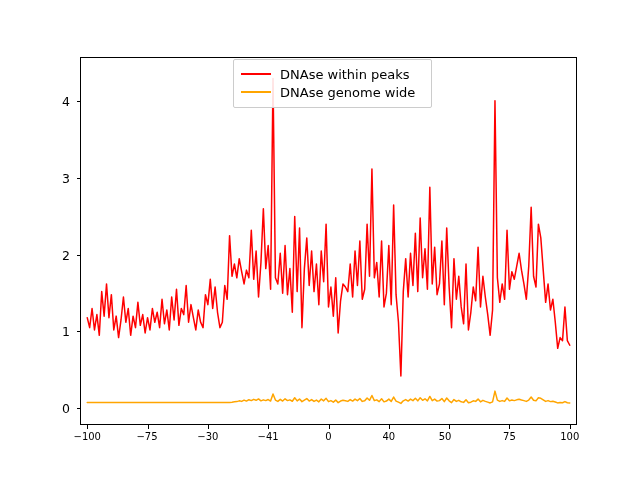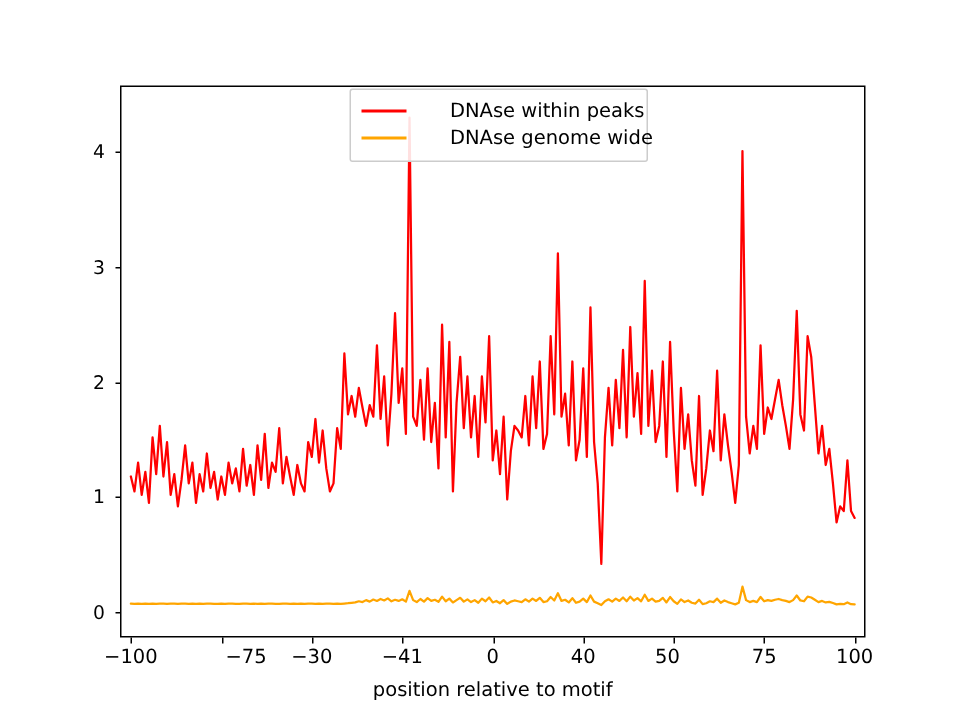--- a/index.html
+++ b/index.html
@@ -44,21 +44,21 @@
   .tick-y {
     position: absolute;
     height: 1px;
     width: 3.5px;
     background: #000000;
     left: 76.5px;
   }
   .ticklabel-x {
     position: absolute;
     top: 431px;
-    font-size: 13px;
+    font-size: 10px;
     color: #000000;
     transform: translateX(-50%);
     white-space: nowrap;
   }
   .ticklabel-y {
     position: absolute;
     left: 70px;
     font-size: 12.5px;
     color: #000000;
     transform: translateY(-50%);
@@ -98,40 +98,39 @@
     height: 0;
     border-top-width: 2.4px;
     border-top-style: solid;
     margin-right: 9px;
     flex: none;
   }
   .legend-text {
     font-size: 13px;
     color: #000000;
     white-space: nowrap;
-    margin-left: 20px;
   }
 </style>
 </head>
 <body>
 
 <div id="figure">
 
   <div id="plot-frame"></div>
 
   <svg id="plot-svg" viewBox="0 0 497 368" preserveAspectRatio="none">
     <polyline id="series-1" fill="none" stroke="#FFA500" stroke-width="1.5" stroke-linejoin="round" stroke-linecap="round" points="7.24,345.38 9.65,345.61 12.06,345.46 14.48,345.54 16.89,345.38 19.30,345.61 21.71,345.46 24.13,345.54 26.54,345.38 28.95,345.46 31.36,345.54 33.78,345.38 36.19,345.46 38.60,345.61 41.01,345.46 43.43,345.38 45.84,345.54 48.25,345.46 50.67,345.61 53.08,345.38 55.49,345.54 57.90,345.46 60.32,345.38 62.73,345.54 65.14,345.61 67.55,345.46 69.97,345.54 72.38,345.38 74.79,345.46 77.20,345.61 79.62,345.54 82.03,345.38 84.44,345.46 86.85,345.54 89.27,345.38 91.68,345.61 94.09,345.46 96.50,345.54 98.92,345.38 101.33,345.46 103.74,345.54 106.16,345.61 108.57,345.38 110.98,345.46 113.39,345.54 115.81,345.38 118.22,345.61 120.63,345.46 123.04,345.54 125.46,345.38 127.87,345.46 130.28,345.61 132.69,345.38 135.11,345.54 137.52,345.46 139.93,345.38 142.34,345.54 144.76,345.46 147.17,345.61 149.58,345.38 152.00,345.15 154.41,344.85 156.82,344.62 159.23,343.85 161.65,344.39 164.06,343.08 166.47,344.08 168.88,342.70 171.30,343.62 173.71,342.32 176.12,343.31 178.53,341.93 180.95,343.85 183.36,342.85 185.77,343.62 188.18,342.55 190.60,344.08 193.01,336.95 195.42,343.08 197.83,344.39 200.25,342.32 202.66,344.08 205.07,341.78 207.49,343.62 209.90,342.85 212.31,344.23 214.72,340.78 217.14,343.85 219.55,342.09 221.96,344.62 224.37,343.08 226.79,341.55 229.20,344.08 231.61,342.55 234.02,344.39 236.44,343.08 238.85,344.85 241.26,342.09 243.67,343.85 246.09,341.32 248.50,344.62 250.91,343.62 253.33,345.15 255.74,343.08 258.15,345.61 260.56,344.08 262.98,343.31 265.39,343.85 267.80,344.39 270.21,342.55 272.63,344.08 275.04,342.09 277.45,343.62 279.86,341.55 282.28,344.39 284.69,343.85 287.10,341.01 289.51,343.31 291.93,338.48 294.34,343.62 296.75,342.85 299.17,344.62 301.58,341.78 303.99,344.85 306.40,344.08 308.82,342.09 311.23,344.39 313.64,340.02 316.05,344.08 318.47,345.15 320.88,346.38 323.29,343.85 325.70,342.55 328.12,344.08 330.53,342.09 332.94,343.62 335.35,341.32 337.77,343.85 340.18,340.78 342.59,343.31 345.00,341.78 347.42,343.85 349.83,339.48 352.24,343.62 354.66,342.09 357.07,344.08 359.48,343.62 361.89,341.55 364.31,344.62 366.72,341.01 369.13,343.85 371.54,345.61 373.96,342.55 376.37,344.39 378.78,343.31 381.19,344.85 383.61,345.38 386.02,342.85 388.43,345.77 390.84,345.15 393.26,343.85 395.67,344.39 398.08,342.09 400.50,344.85 402.91,343.31 405.32,344.39 407.73,345.15 410.15,345.92 412.56,344.85 414.97,334.11 417.38,343.08 419.80,344.39 422.21,343.62 424.62,344.39 427.03,341.01 429.45,343.85 431.86,343.08 434.27,343.62 436.68,342.85 439.10,342.32 441.51,343.08 443.92,343.62 446.33,344.39 448.75,343.08 451.16,340.02 453.57,343.31 455.99,343.85 458.40,340.78 460.81,341.32 463.22,342.85 465.64,344.39 468.05,343.62 470.46,344.62 472.87,344.23 475.29,345.00 477.70,345.92 480.11,345.61 482.52,345.77 484.94,344.62 487.35,345.77 489.76,345.92 NaN,346.23 NaN,346.07 NaN,346.38 NaN,345.15 NaN,346.23 NaN,345.92 NaN,346.69 NaN,346.07 NaN,346.53 NaN,346.23 NaN,346.84 NaN,346.38 NaN,345.77 NaN,346.53 NaN,345.92 NaN,346.23 NaN,345.38 NaN,345.92 NaN,345.61"></polyline>
     <polyline id="series-0" fill="none" stroke="#FF0000" stroke-width="1.5" stroke-linejoin="round" stroke-linecap="round" points="7.24,260.67 9.65,270.63 12.06,251.47 14.48,272.93 16.89,257.60 19.30,278.30 21.71,234.60 24.13,259.13 26.54,226.93 28.95,260.67 31.36,237.67 33.78,272.93 36.19,259.13 38.60,280.60 41.01,262.97 43.43,239.97 45.84,265.27 48.25,251.47 50.67,278.30 53.08,259.13 55.49,270.63 57.90,245.33 60.32,268.33 62.73,257.60 65.14,276.00 67.55,260.67 69.97,272.93 72.38,251.47 74.79,265.27 77.20,255.30 79.62,270.63 82.03,242.27 84.44,266.80 86.85,253.00 89.27,272.93 91.68,239.97 94.09,262.97 96.50,232.30 98.92,268.33 101.33,251.47 103.74,257.60 106.16,228.47 108.57,265.27 110.98,247.63 113.39,260.67 115.81,272.93 118.22,253.00 120.63,265.27 123.04,270.63 125.46,237.67 127.87,247.63 130.28,222.33 132.69,251.47 135.11,230.00 137.52,255.30 139.93,270.63 142.34,265.27 144.76,228.47 147.17,242.27 149.58,178.63 152.00,219.27 154.41,207.00 156.82,220.80 159.23,201.63 161.65,214.67 164.06,226.93 166.47,213.13 168.88,220.80 171.30,173.27 173.71,222.33 176.12,193.97 178.53,239.97 180.95,205.47 183.36,151.80 185.77,211.60 188.18,188.60 190.60,232.30 193.01,21.47 195.42,220.80 197.83,226.93 200.25,196.27 202.66,236.13 205.07,188.60 207.49,237.67 209.90,211.60 212.31,255.30 214.72,159.47 217.14,234.60 219.55,170.97 221.96,270.63 224.37,211.60 226.79,180.93 229.20,228.47 231.61,193.97 234.02,234.60 236.44,207.00 238.85,247.63 241.26,193.97 243.67,224.63 246.09,167.13 248.50,249.93 250.91,230.00 253.33,259.13 255.74,220.80 258.15,276.00 260.56,243.80 262.98,226.93 265.39,230.00 267.80,234.60 270.21,207.00 272.63,239.97 275.04,193.97 277.45,228.47 279.86,184.00 282.28,242.27 284.69,232.30 287.10,167.13 289.51,219.27 291.93,111.93 294.34,220.80 296.75,205.47 299.17,239.97 301.58,184.00 303.99,249.93 306.40,236.13 308.82,188.60 311.23,247.63 313.64,147.97 316.05,237.67 318.47,265.27 320.88,318.93 323.29,234.60 325.70,201.63 328.12,239.97 330.53,196.27 332.94,228.47 335.35,176.33 337.77,234.60 340.18,161.00 342.59,220.80 345.00,191.67 347.42,232.30 349.83,130.33 352.24,226.93 354.66,190.13 357.07,237.67 359.48,226.93 361.89,184.00 364.31,247.63 366.72,170.97 369.13,230.00 371.54,270.63 373.96,201.63 376.37,242.27 378.78,219.27 381.19,249.93 383.61,266.80 386.02,207.00 388.43,272.93 390.84,255.30 393.26,230.00 395.67,243.80 398.08,190.13 400.50,249.93 402.91,219.27 405.32,239.97 407.73,257.60 410.15,278.30 412.56,253.00 414.97,43.70 417.38,220.80 419.80,245.33 422.21,226.93 424.62,242.27 427.03,173.27 429.45,232.30 431.86,214.67 434.27,222.33 436.68,209.30 439.10,196.27 441.51,213.13 443.92,226.93 446.33,242.27 448.75,209.30 451.16,150.27 453.57,219.27 455.99,230.00 458.40,167.13 460.81,180.93 463.22,213.13 465.64,245.33 468.05,226.93 470.46,253.00 472.87,242.27 475.29,265.27 477.70,291.33 480.11,280.60 482.52,283.67 484.94,249.93 487.35,283.67 489.76,288.27 NaN,297.47 NaN,293.63 NaN,301.30 NaN,268.33 NaN,295.93 NaN,288.27 NaN,308.97 NaN,291.33 NaN,303.60 NaN,295.93 NaN,312.80 NaN,299.00 NaN,283.67 NaN,303.60 NaN,285.97 NaN,295.93 NaN,270.63 NaN,289.80 NaN,283.67"></polyline>
   </svg>
 
   <div id="xticks-container">
       <div class="tick-x" style="left: 87.2379px;"></div>
       <div class="ticklabel-x" style="left: 87.2379px;">−100</div>
       <div class="tick-x" style="left: 147.553px;"></div>
-      <div class="ticklabel-x" style="left: 164px;">−75</div>
+      <div class="ticklabel-x" style="left: 147px;">−75</div>
       <div class="tick-x" style="left: 207.869px;"></div>
       <div class="ticklabel-x" style="left: 207.869px;">−30</div>
       <div class="tick-x" style="left: 268.184px;"></div>
       <div class="ticklabel-x" style="left: 268.184px;">−41</div>
       <div class="tick-x" style="left: 328.5px;"></div>
       <div class="ticklabel-x" style="left: 328.5px;">0</div>
       <div class="tick-x" style="left: 388.816px;"></div>
       <div class="ticklabel-x" style="left: 388.816px;">40</div>
       <div class="tick-x" style="left: 449.131px;"></div>
       <div class="ticklabel-x" style="left: 445px;">50</div>
@@ -156,21 +155,20 @@
       <div class="tick-y" style="top: 178.133px;"></div>
       <div class="ticklabel-y" style="top: 178.133px;">
         <span>3</span>
       </div>
       <div class="tick-y" style="top: 101.467px;"></div>
       <div class="ticklabel-y" style="top: 101.467px;">
         <span>4</span>
       </div>
     </div>
 
-  <div id="xlabel">position relative to motif</div>
 
   <div id="legend">
     <div class="legend-row">
       <span class="legend-swatch" style="border-top-color: rgb(255, 0, 0);"></span>
       <span class="legend-text">DNAse within peaks</span>
     </div>
     <div class="legend-row">
       <span class="legend-swatch" style="border-top-color: rgb(255, 165, 0);"></span>
       <span class="legend-text">DNAse genome wide</span>
     </div>

